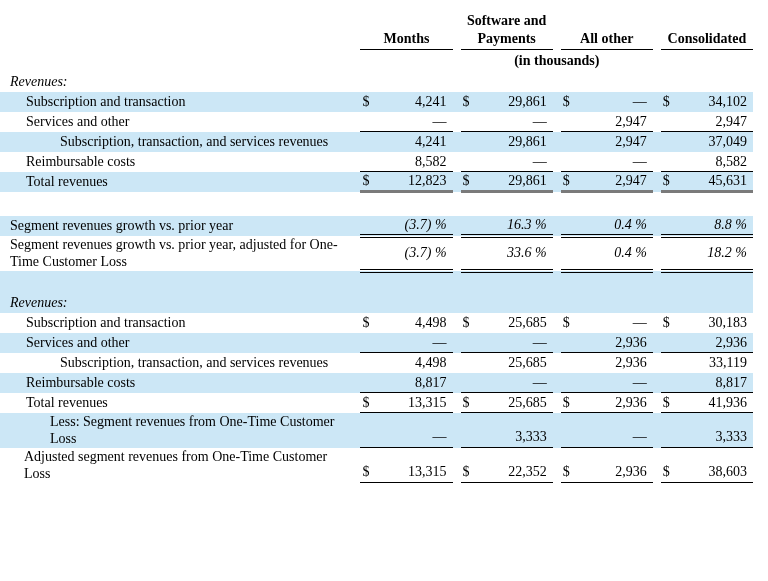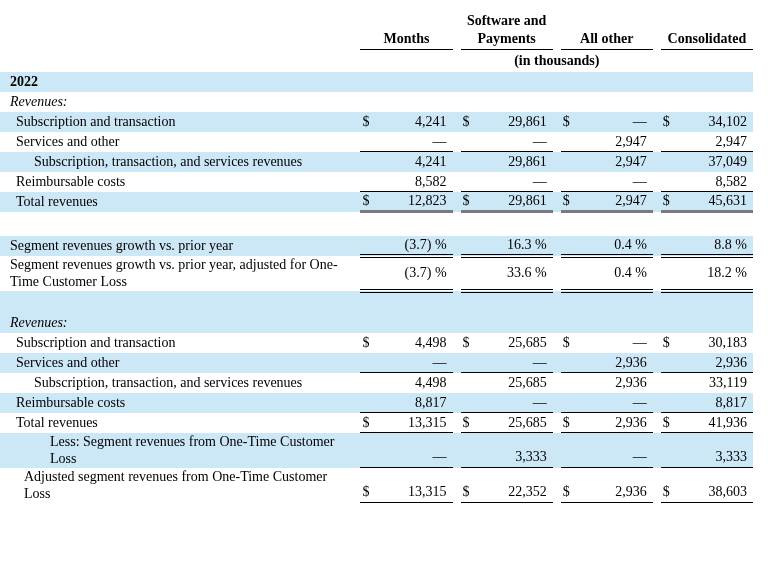--- a/index.html
+++ b/index.html
@@ -26,35 +26,35 @@
     padding-bottom: 2px; height: 36px;
     border-bottom: 1px solid var(--rule);
   }
   td.units { text-align: center; font-weight: bold; height: 22px; }
 
   
   tr.row { height: 20px; }
   tr.bg-blue > td { background: var(--stripe); }
   td.lbl { padding-right: 4px; }
   .ind0 { padding-left: 10px; }
-  .ind1 { padding-left: 16px; }
-  .ind2 { padding-left: 34px; }
+  .ind1 { padding-left: 26px; }
+  .ind2 { padding-left: 60px; }
   .ind3 { padding-left: 50px; margin-top: 12px; }
   .ind4 { padding-left: 24px; }
   .bold { font-weight: bold; }
   .ital { font-style: italic; }
 
   td.grp { vertical-align: middle; }
   .cellflex { display: flex; justify-content: space-between; align-items: baseline; }
   .cur { padding-left: 2px; }
   .val { padding-right: 6px; text-align: right; }
 
   tr.b-single > td.grp { border-bottom: 1px solid var(--rule); }
   tr.b-thick  > td.grp { border-bottom: 3px solid var(--total-rule); }
-  tr.b-double > td.grp { border-bottom: 4px double var(--rule); }
+  tr.b-double > td.grp { border-bottom: 4px double var(--rule); font-style: italic; }
   tr.v-bottom > td.grp { vertical-align: bottom; }
   tr.v-bottom .cellflex { padding-bottom: 2px; }
   tr.v-middle > td.grp { vertical-align: middle; }
 </style>
 </head>
 <body style="--stripe: #cce7f6; --rule: #000000; --total-rule: #7a7a7a;">
 
 <table class="fin">
   <colgroup>
     <col style="width:360px">
@@ -76,30 +76,20 @@
       <td class="colhead">All other</td>
       <td></td>
       <td class="colhead">Consolidated</td>
     </tr>
     <tr>
       <td></td>
       <td class="units" colspan="7">(in thousands)</td>
     </tr>
   </tbody>
   <tbody>
-      <tr class="row bg-blue">
-        <td class="lbl ind0 bold">2022</td>
-        <td class="grp"></td>
-        <td></td>
-        <td class="grp"></td>
-        <td></td>
-        <td class="grp"></td>
-        <td></td>
-        <td class="grp"></td>
-      </tr>
       <tr class="row bg-white">
         <td class="lbl ind0 ital">Revenues:</td>
         <td class="grp"></td>
         <td></td>
         <td class="grp"></td>
         <td></td>
         <td class="grp"></td>
         <td></td>
         <td class="grp"></td>
       </tr>

